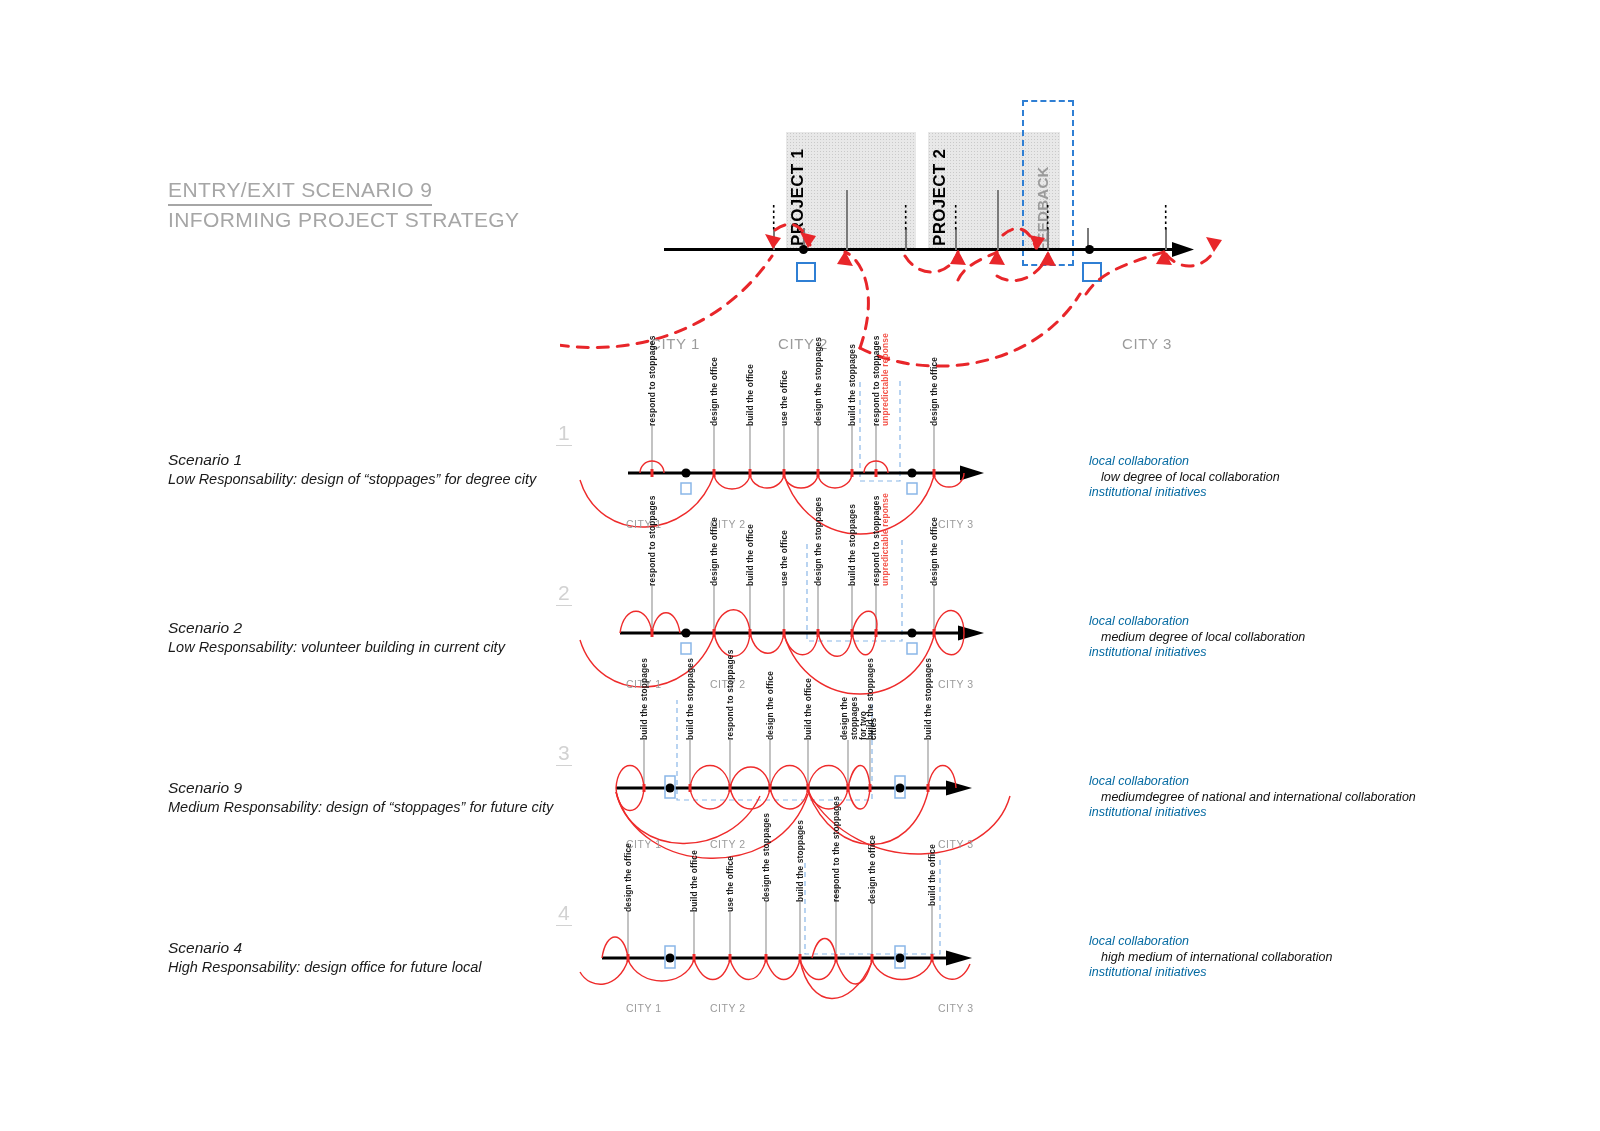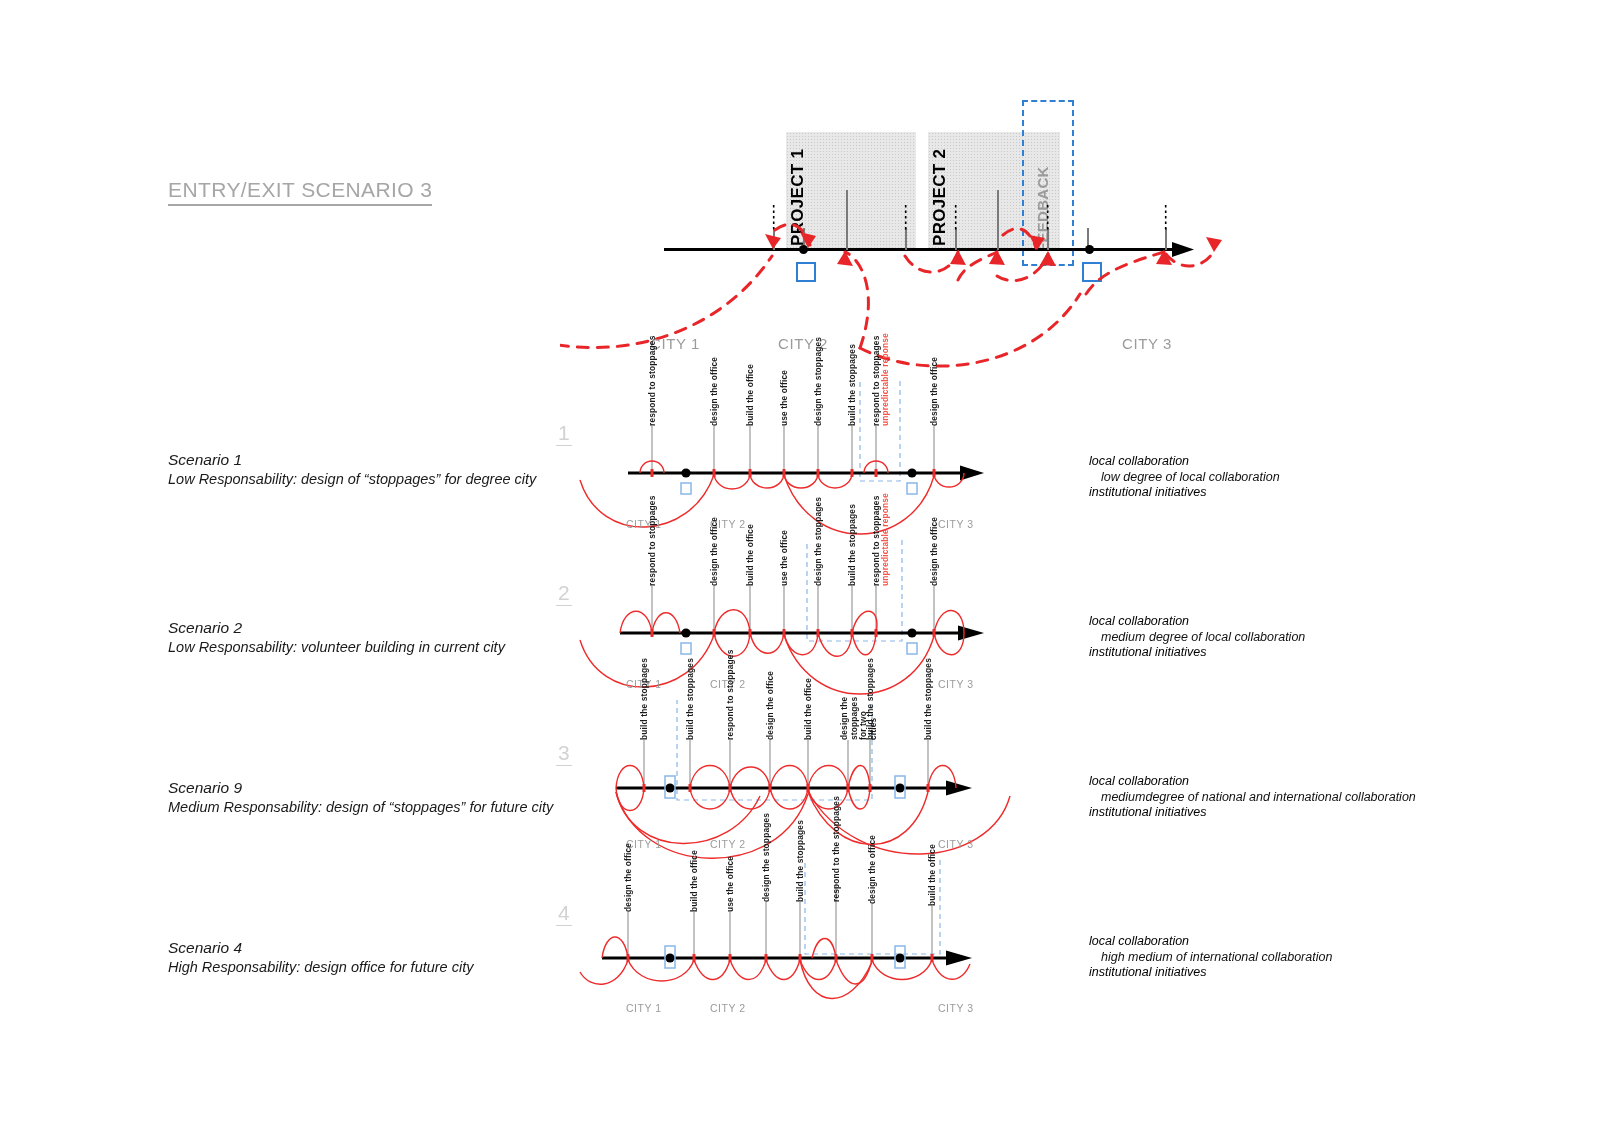--- a/index.html
+++ b/index.html
@@ -30,35 +30,36 @@
 
   
   .row{position:absolute;left:0;width:1600px;height:160px;}
   .row-title{position:absolute;left:168px;font-style:italic;font-size:14.5px;
              line-height:19px;color:#1a1a1a;white-space:nowrap;}
   .row-title b{font-weight:normal;font-size:15.5px;}
   .row-num{position:absolute;left:556px;color:#d2d2d2;font-size:21px;
            border-bottom:1.5px solid #d2d2d2;padding:0 2px 1px 2px;line-height:22px;}
   .row-legend{position:absolute;left:1089px;font-style:italic;font-size:12.5px;
               line-height:15.5px;white-space:nowrap;}
-  .lg-red{color:#000000;font-style:italic;}
+  .lg-red{color:#0369a1;font-style:italic;}
   .lg-blk{color:#111;margin-left:12px;}
   .sv{position:absolute;left:560px;top:0;}
   .evt{position:absolute;writing-mode:vertical-rl;transform:rotate(180deg);
        font-size:8.4px;font-weight:bold;color:#1b1b1b;white-space:nowrap;
        letter-spacing:.15px;line-height:9.5px;}
   .evt.red{color:#f4544a;}
   .evt.two{line-height:9.5px;}
   .row-city{position:absolute;color:#9b9b9b;font-size:10.5px;letter-spacing:.5px;white-space:nowrap;}
 </style>
 </head>
 <body>
 
 <div class="abs" id="title">
-  <div class="l1">ENTRY/EXIT SCENARIO 3</div>
+  <div class="l1">ENTRY/EXIT SCENARIO 9</div>
+  <div>INFORMING PROJECT STRATEGY</div>
 </div>
 
 <div class="abs" id="topdia">
 
   <div class="proj" style="left:226px;top:52px;width:130px;height:118px;"></div>
   <div class="proj-lab" style="left:228px;top:58px;height:108px;">PROJECT 1</div>
 
   <div class="proj" style="left:368px;top:52px;width:132px;height:118px;"></div>
   <div class="proj-lab" style="left:370px;top:58px;height:108px;">PROJECT 2</div>
 
@@ -372,21 +373,21 @@
     <div class="row-city" style="left:66px;top:138px;">CITY 1</div>
     <div class="row-city" style="left:150px;top:138px;">CITY 2</div>
     <div class="row-city" style="left:378px;top:138px;">CITY 3</div>
   </div>
 </div>
 
 <div class="row" style="top:860px;">
   <div class="row-num" style="top:42px;">4</div>
   <div class="row-title" style="top:78px;">
     <b>Scenario 4</b><br>
-    <span>High Responsability: design office for future city</span>
+    <span>High Responsability: design office for future local</span>
   </div>
   <div class="row-legend" style="top:74px;">
     <div class="lg-red">local collaboration</div>
     <div class="lg-blk">high medium of international collaboration</div>
     <div class="lg-red">institutional initiatives</div>
   </div>
 
   <div class="sv" style="width:470px;height:160px;">
     <svg width="470" height="160">
       <rect x="245" y="-18" width="135" height="112" fill="none" stroke="#8ab7e8" stroke-width="1.2" stroke-dasharray="5,4"></rect>

